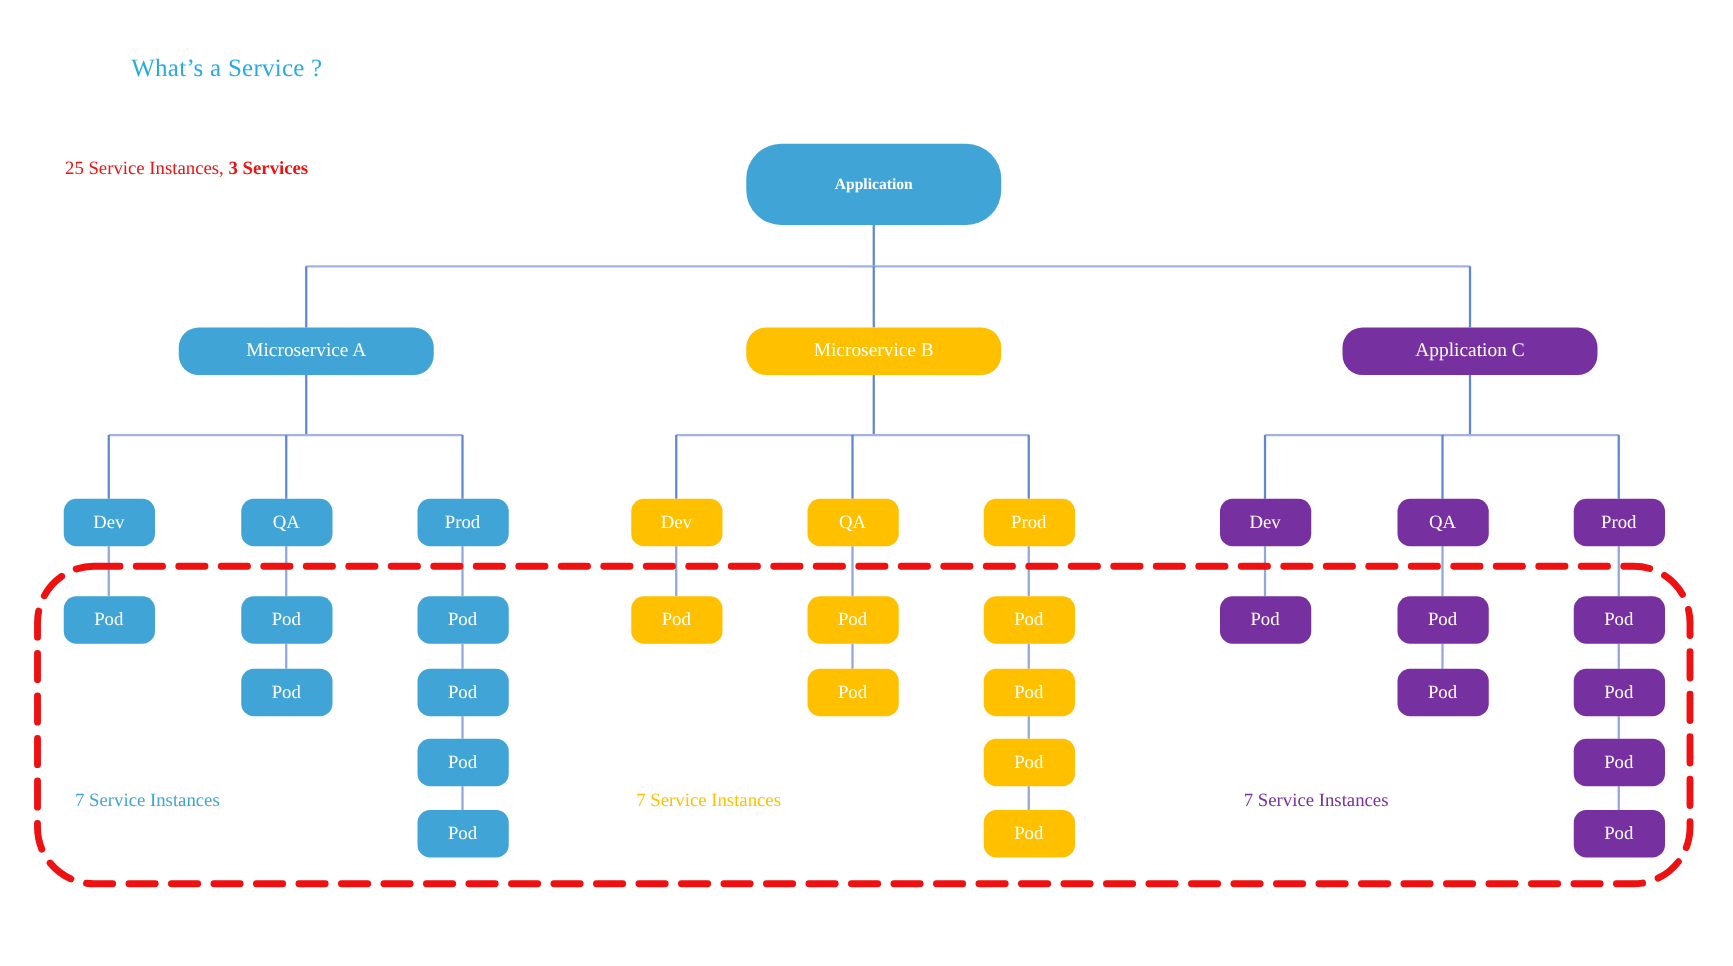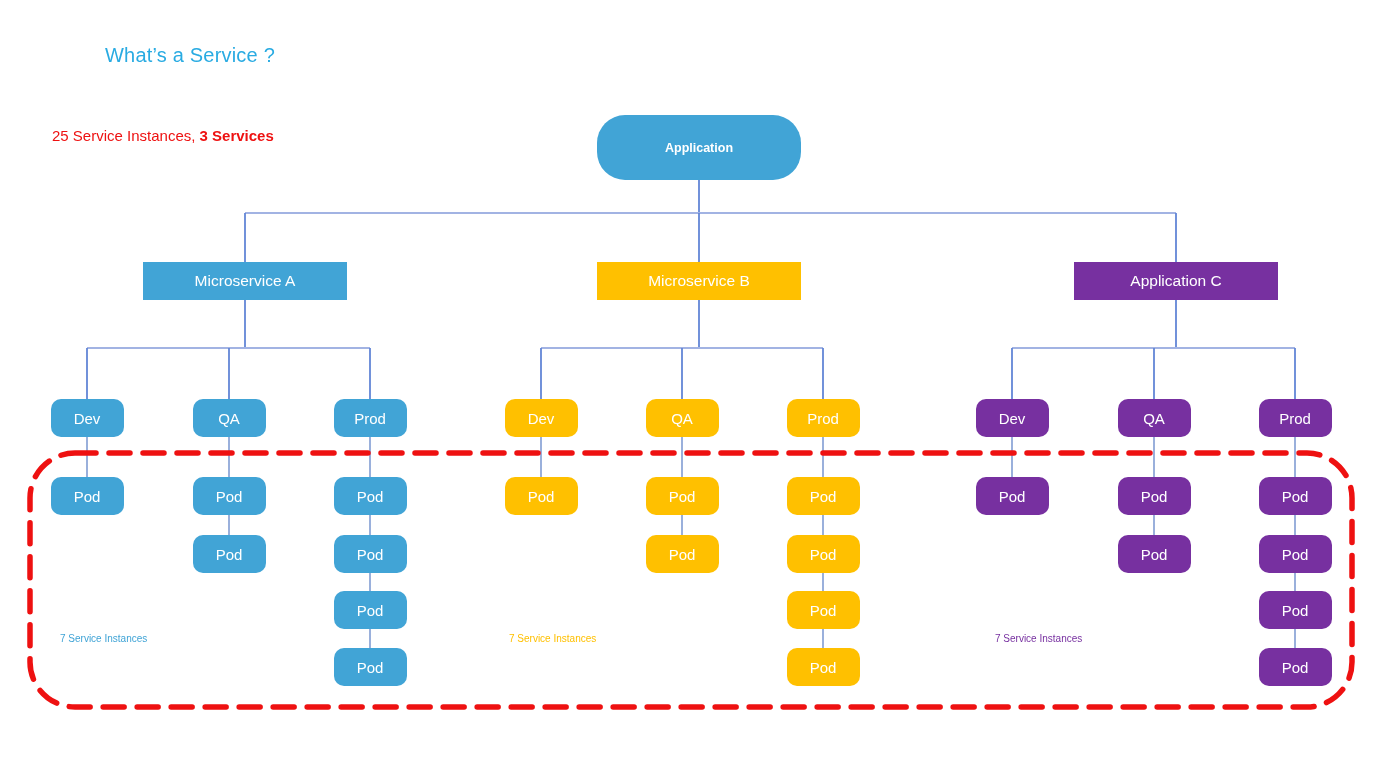--- a/index.html
+++ b/index.html
@@ -1,44 +1,44 @@
 <!DOCTYPE html>
 <html><head>
 <meta charset="utf-8">
 <style>
   html,body{margin:0;padding:0;background:#ffffff;}
   .canvas{
     position:relative;
     width:1386px;height:741px;
     background:#ffffff;
-    font-family:Liberation Sans, sans-serif;
+    font-family:Liberation Serif, serif;
     overflow:hidden;
   }
   .page-title{
     position:absolute;left:105px;top:44px;margin:0;
     font-size:20px;font-weight:400;letter-spacing:.2px;
   }
   .summary{
     position:absolute;left:52px;top:127px;margin:0;
     font-size:15px;font-weight:400;
   }
   .summary b{font-weight:700;}
   svg.lines{position:absolute;left:0;top:0;width:1386px;height:773px;}
   .node{
     position:absolute;
     display:flex;align-items:center;justify-content:center;
     color:#ffffff;text-align:center;
     box-sizing:border-box;
   }
   .node.root{border-radius:28px;font-size:12.5px;font-weight:700;}
-  .node.group{border-radius:0;font-size:15.5px;font-weight:400;}
+  .node.group{border-radius:16px;font-size:15.5px;font-weight:400;}
   .node.env,.node.pod{border-radius:10px;font-size:15px;font-weight:400;}
   .inst-label{
     position:absolute;margin:0;
-    font-size:10px;font-weight:400;white-space:nowrap;
+    font-size:15px;font-weight:400;white-space:nowrap;
   }
 </style>
 </head>
 <body>
 
 <div class="canvas">
   <h1 class="page-title" style="color: rgb(41, 171, 226);">What’s a Service ?</h1>
   <p class="summary" style="color: rgb(238, 17, 17);"><span>25 Service Instances, </span><b>3 Services</b></p>
   <svg class="lines" id="lines" viewBox="0 0 1386 773" xmlns="http://www.w3.org/2000/svg">
       <line x1="699" y1="180" x2="699" y2="213" stroke="#6286D6" stroke-width="1.8"></line>

